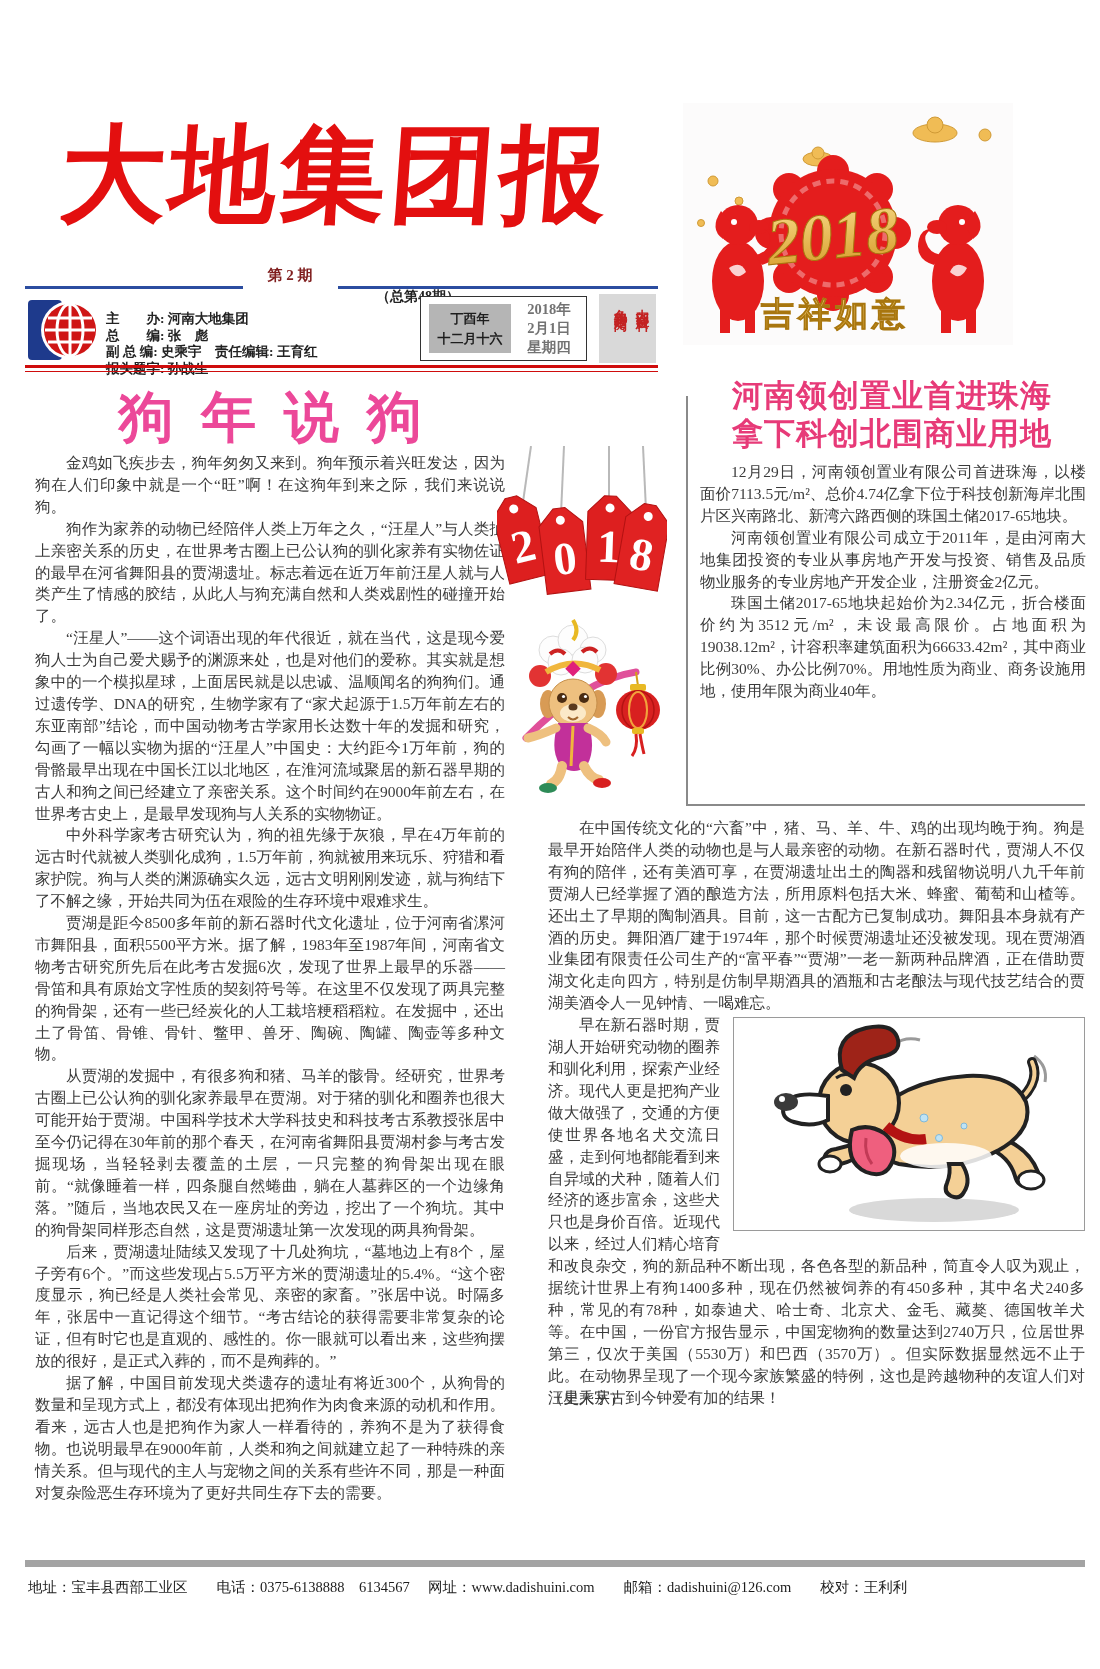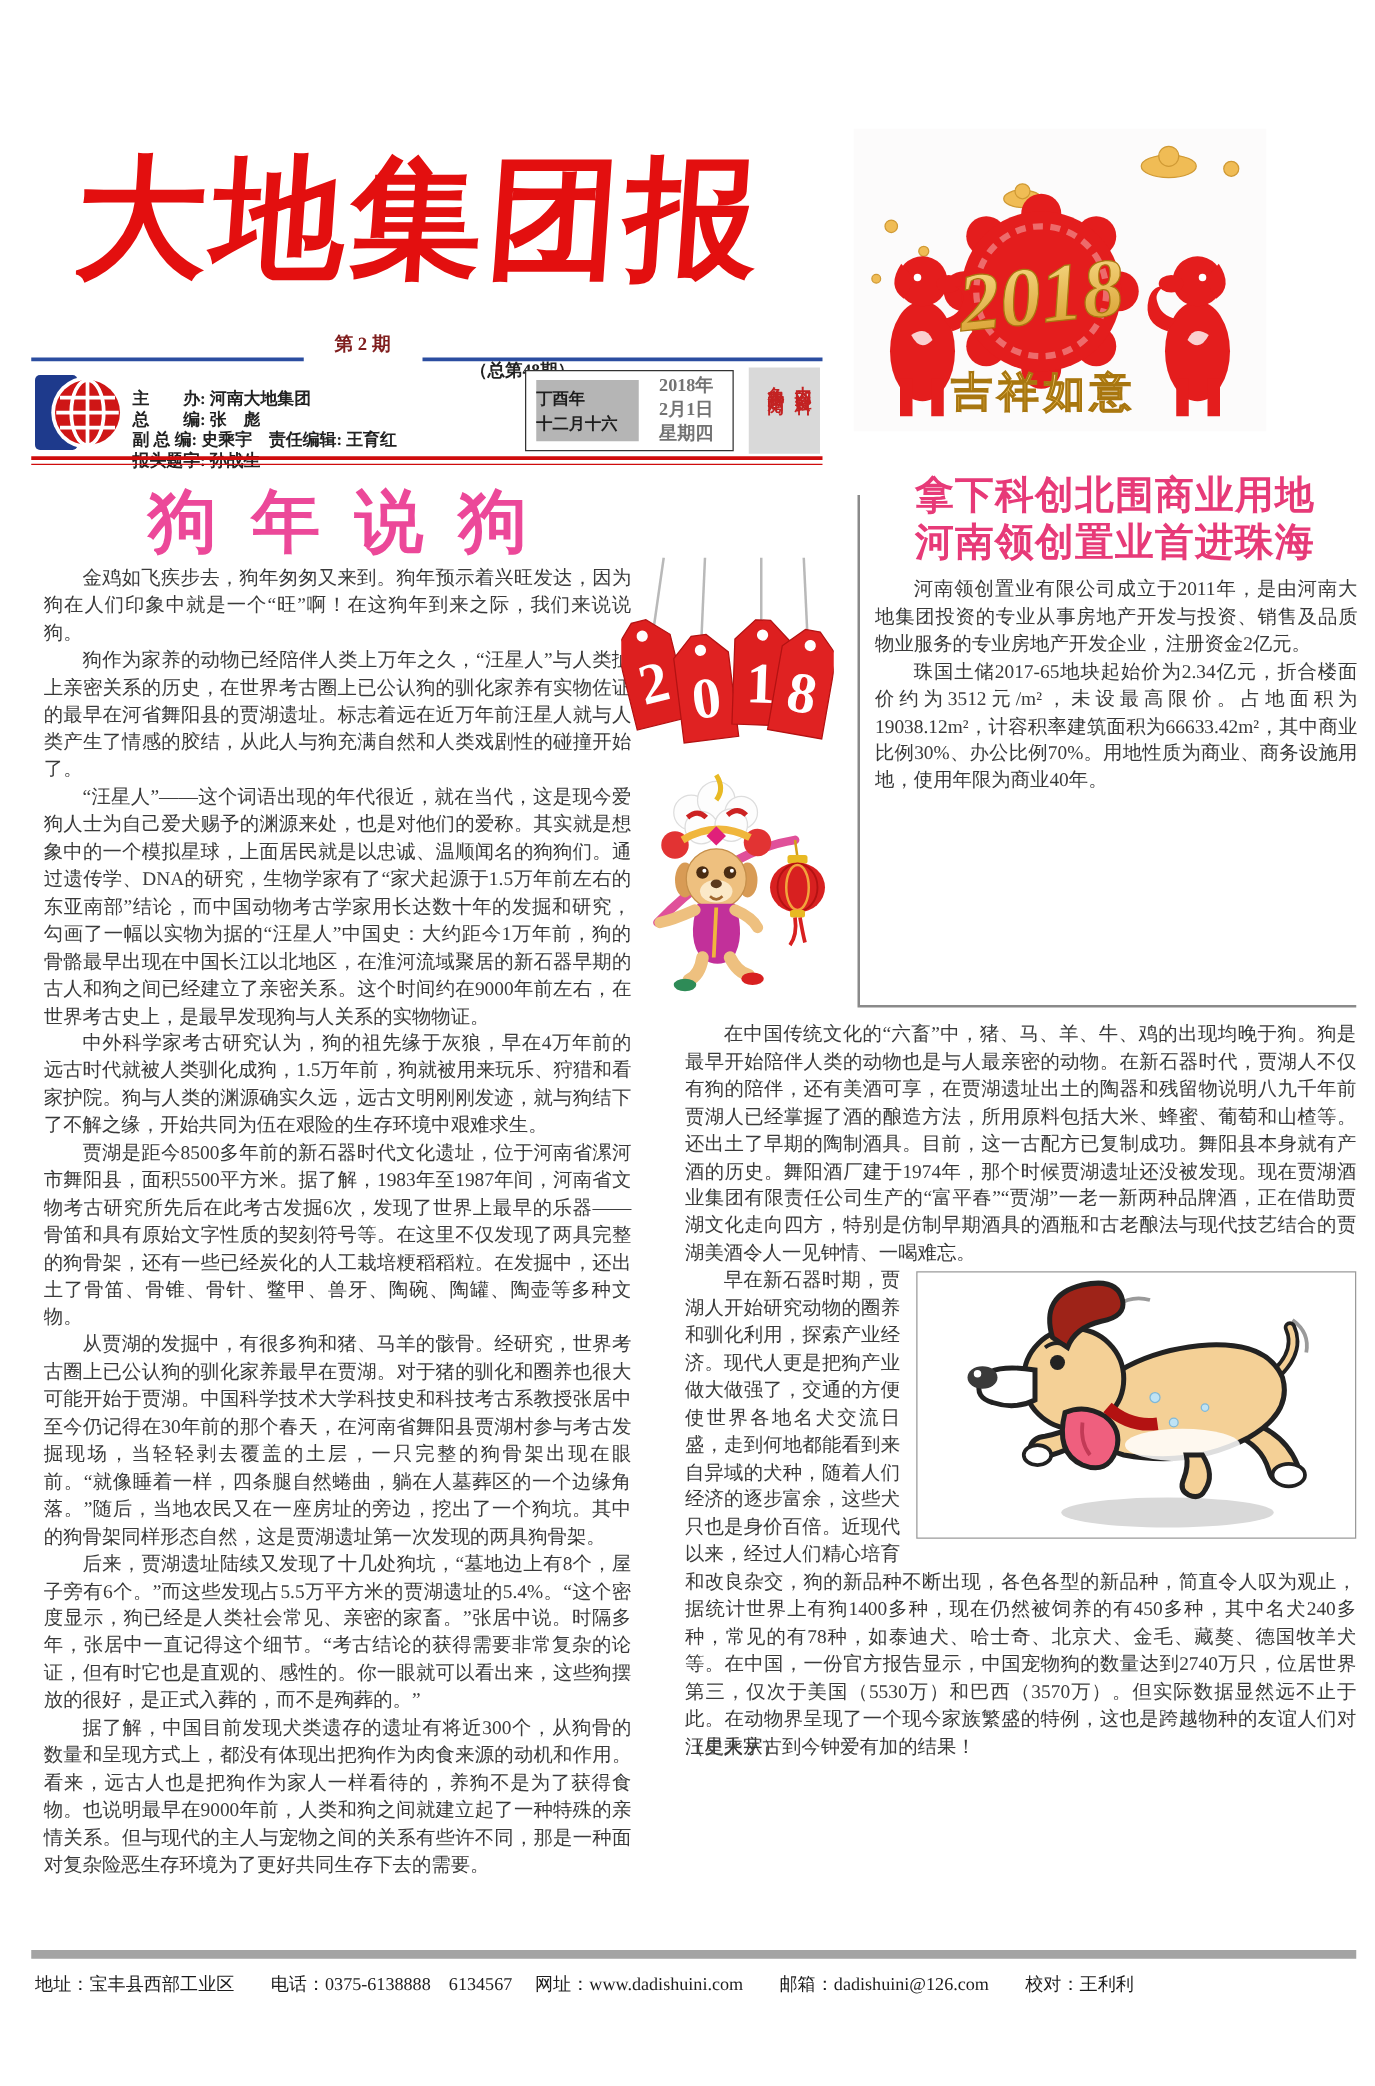--- a/index.html
+++ b/index.html
@@ -12,21 +12,21 @@
   .issue-total{left:328px;top:288px;font-size:14px;font-weight:bold;color:#222;margin-left:48px;}
   .blue-line{top:286px;height:3px;background:#2b4da0;}
   .blue-line.seg1{left:25px;width:218px;}
   .blue-line.seg2{left:338px;width:320px;}
   
   .pub-info{left:106px;top:299px;width:310px;font-size:13.5px;line-height:16.5px;color:#222;font-weight:bold;margin-top:12px;}
   .pub-info div{white-space:nowrap;}
   .logo{left:28px;top:298px;width:70px;height:64px;}
   
   .date-box{left:420px;top:296px;width:165px;height:63px;border:1.5px solid #333;background:#fff;}
-  .lunar{position:absolute;left:8px;top:7px;width:82px;height:49px;background:#b5b5b5;color:#1d1d1d;font-size:13px;font-weight:bold;line-height:20px;padding-top:5px;box-sizing:border-box;}
+  .lunar{position:absolute;left:8px;top:7px;width:82px;height:49px;background:#b5b5b5;color:#1d1d1d;font-size:13px;font-weight:bold;text-align:center;line-height:20px;padding-top:5px;box-sizing:border-box;}
   .gregorian{position:absolute;left:94px;top:3px;width:68px;text-align:center;font-size:14.5px;font-weight:bold;color:#737373;line-height:19px;}
   
   .notice-box{left:599px;top:294px;width:57px;height:69px;background:#d9d9d9;writing-mode:vertical-rl;text-orientation:upright;font-size:13.5px;font-weight:bold;color:#c32222;letter-spacing:3px;padding:4px 5px;box-sizing:border-box;}
   .notice-box span{display:block;margin-left:4px;}
   .red-rule{top:365px;left:25px;width:633px;height:3px;border-top:3px solid #cf0c0c;border-bottom:1.5px solid #cf0c0c;box-sizing:content-box;background:transparent;}
   
   .ny-banner{left:683px;top:103px;width:330px;height:242px;background:#fcfbfb;}
   
   .headline-left{left:35px;top:381px;width:470px;text-align:center;font-size:55px;font-weight:bold;color:#ec4899;font-family:Liberation Serif, serif;word-spacing:14px;white-space:nowrap;}
   .body-copy p{margin:0;text-indent:2em;font-size:15.5px;line-height:21.9px;text-align:justify;}
@@ -245,24 +245,25 @@
     <path d="M74 156 q-2 14 -11 18" stroke="#eec07f" stroke-width="10" fill="none" stroke-linecap="round"></path>
     <path d="M96 156 q6 12 15 14" stroke="#eec07f" stroke-width="10" fill="none" stroke-linecap="round"></path>
     <ellipse cx="60" cy="178" rx="9" ry="5" fill="#2e8b57"></ellipse>
       <ellipse cx="114" cy="173" rx="9" ry="5" fill="#d82020"></ellipse>
   </svg>
 </div>
 
 <div class="abs v-rule"></div>
 <div class="abs h-rule"></div>
 <div class="abs headline-right">
+  <div>河南领创置业首进珠海</div>
   <div>拿下科创北围商业用地</div>
-  <div>河南领创置业首进珠海</div>
 </div>
 <div class="abs right-col body-copy">
+  <p>12月29日，河南领创置业有限公司首进珠海，以楼面价7113.5元/m²、总价4.74亿拿下位于科技创新海岸北围片区兴南路北、新湾六路西侧的珠国土储2017-65地块。</p>
   <p>河南领创置业有限公司成立于2011年，是由河南大地集团投资的专业从事房地产开发与投资、销售及品质物业服务的专业房地产开发企业，注册资金2亿元。</p>
   <p>珠国土储2017-65地块起始价为2.34亿元，折合楼面价约为3512元/m²，未设最高限价。占地面积为19038.12m²，计容积率建筑面积为66633.42m²，其中商业比例30%、办公比例70%。用地性质为商业、商务设施用地，使用年限为商业40年。</p>
 </div>
 
 <div class="abs cont-col body-copy">
   <p>在中国传统文化的“六畜”中，猪、马、羊、牛、鸡的出现均晚于狗。狗是最早开始陪伴人类的动物也是与人最亲密的动物。在新石器时代，贾湖人不仅有狗的陪伴，还有美酒可享，在贾湖遗址出土的陶器和残留物说明八九千年前贾湖人已经掌握了酒的酿造方法，所用原料包括大米、蜂蜜、葡萄和山楂等。还出土了早期的陶制酒具。目前，这一古配方已复制成功。舞阳县本身就有产酒的历史。舞阳酒厂建于1974年，那个时候贾湖遗址还没被发现。现在贾湖酒业集团有限责任公司生产的“富平春”“贾湖”一老一新两种品牌酒，正在借助贾湖文化走向四方，特别是仿制早期酒具的酒瓶和古老酿法与现代技艺结合的贾湖美酒令人一见钟情、一喝难忘。</p>
   <div class="dog-photo">
     <svg width="350" height="212" viewBox="0 0 350 212">
       <ellipse cx="200" cy="192" rx="85" ry="12" fill="#d9d9d9"></ellipse>
       <path d="M300 38 q14 10 11 26" stroke="#9a9a9a" stroke-width="3" fill="none"></path>

